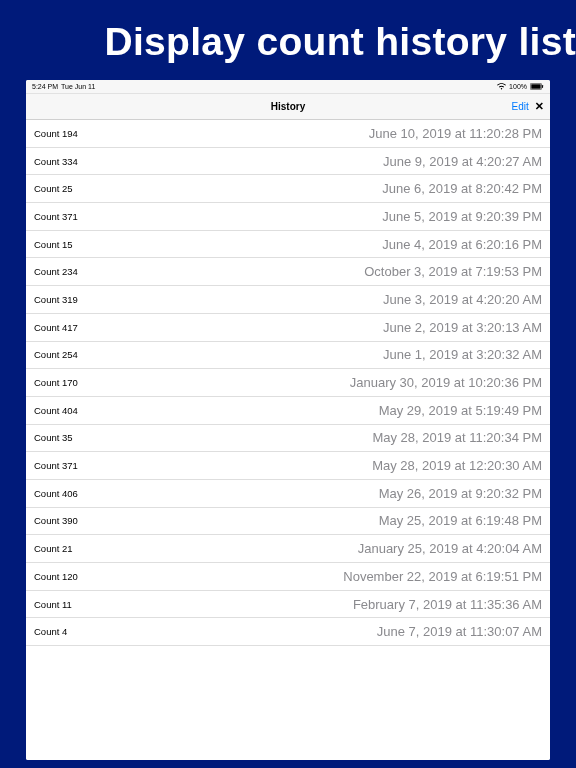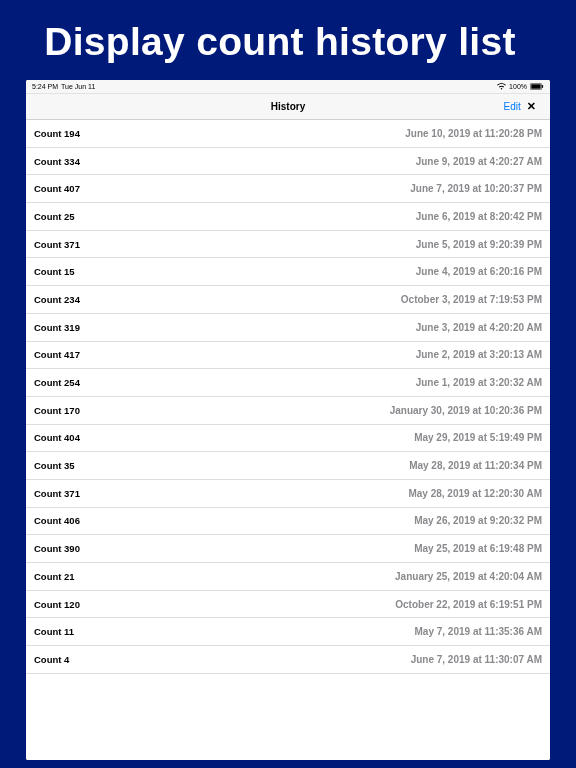--- a/index.html
+++ b/index.html
@@ -7,22 +7,22 @@
       width: 576px;
       height: 768px;
       background: #001a7a;
       font-family: -apple-system, "Helvetica Neue", Arial, sans-serif;
       overflow: hidden;
     }
     .page-title {
       color: #ffffff;
       font-size: 39px;
       font-weight: 600;
-      text-align: center;
-      padding: 20px 16px 16px 0;
+      text-align: right;
+      padding: 20px 0 16px 0;
       letter-spacing: 0.3px;
     }
     .device-frame {
       background: #ffffff;
       margin: 0 26px;
       border-radius: 2px;
       height: 680px;
       overflow: hidden;
       display: flex;
       flex-direction: column;
@@ -51,55 +51,54 @@
       position: relative;
       border-bottom: 0.5px solid #d0d0d0;
     }
     .nav-title {
       font-size: 10px;
       font-weight: 600;
       color: #000;
     }
     .nav-right {
       position: absolute;
-      right: 14px;
+      right: 6px;
       display: flex;
       align-items: center;
       gap: 6px;
     }
     .edit-btn {
       color: #007aff;
       font-size: 10px;
       font-weight: 400;
     }
     .close-btn {
       font-size: 11px;
       font-weight: 700;
       color: #000;
     }
     .list {
       flex: 1;
       overflow-y: hidden;
       background: #fff;
-      font-weight: bold;
     }
     .row {
       display: flex;
       justify-content: space-between;
       align-items: center;
       height: 27.7px;
       padding: 0 8px 0 8px;
       border-bottom: 0.5px solid #dedede;
     }
     .row-label {
       font-size: 9.5px;
       color: #000;
     }
     .row-time {
-      font-size: 10px;
+      font-size: 13px;
       color: #8a8a8e;
     }
   </style>
 </head>
 <body>
 
 <div class="page-title">Display count history list</div>
 
 <div class="device-frame">
 
@@ -136,24 +135,20 @@
   <div class="list" id="list">
       <div class="row">
         <span class="row-label">Count 194</span>
         <span class="row-time">June 10, 2019 at 11:20:28 PM</span>
       </div>
       <div class="row">
         <span class="row-label">Count 334</span>
         <span class="row-time">June 9, 2019 at 4:20:27 AM</span>
       </div>
       <div class="row">
-        <span class="row-label">Count 407</span>
-        <span class="row-time">June 7, 2019 at 10:20:37 PM</span>
-      </div>
-      <div class="row">
         <span class="row-label">Count  25</span>
         <span class="row-time">June 6, 2019 at 8:20:42 PM</span>
       </div>
       <div class="row">
         <span class="row-label">Count 371</span>
         <span class="row-time">June 5, 2019 at 9:20:39 PM</span>
       </div>
       <div class="row">
         <span class="row-label">Count  15</span>
         <span class="row-time">June 4, 2019 at 6:20:16 PM</span>
@@ -197,25 +192,25 @@
       <div class="row">
         <span class="row-label">Count 390</span>
         <span class="row-time">May 25, 2019 at 6:19:48 PM</span>
       </div>
       <div class="row">
         <span class="row-label">Count  21</span>
         <span class="row-time">January 25, 2019 at 4:20:04 AM</span>
       </div>
       <div class="row">
         <span class="row-label">Count 120</span>
-        <span class="row-time">October 22, 2019 at 6:19:51 PM</span>
+        <span class="row-time">November 22, 2019 at 6:19:51 PM</span>
       </div>
       <div class="row">
         <span class="row-label">Count  11</span>
-        <span class="row-time">May 7, 2019 at 11:35:36 AM</span>
+        <span class="row-time">February 7, 2019 at 11:35:36 AM</span>
       </div>
       <div class="row">
         <span class="row-label">Count   4</span>
         <span class="row-time">June 7, 2019 at 11:30:07 AM</span>
       </div>
     </div>
 
 </div>
 
 </body></html>

